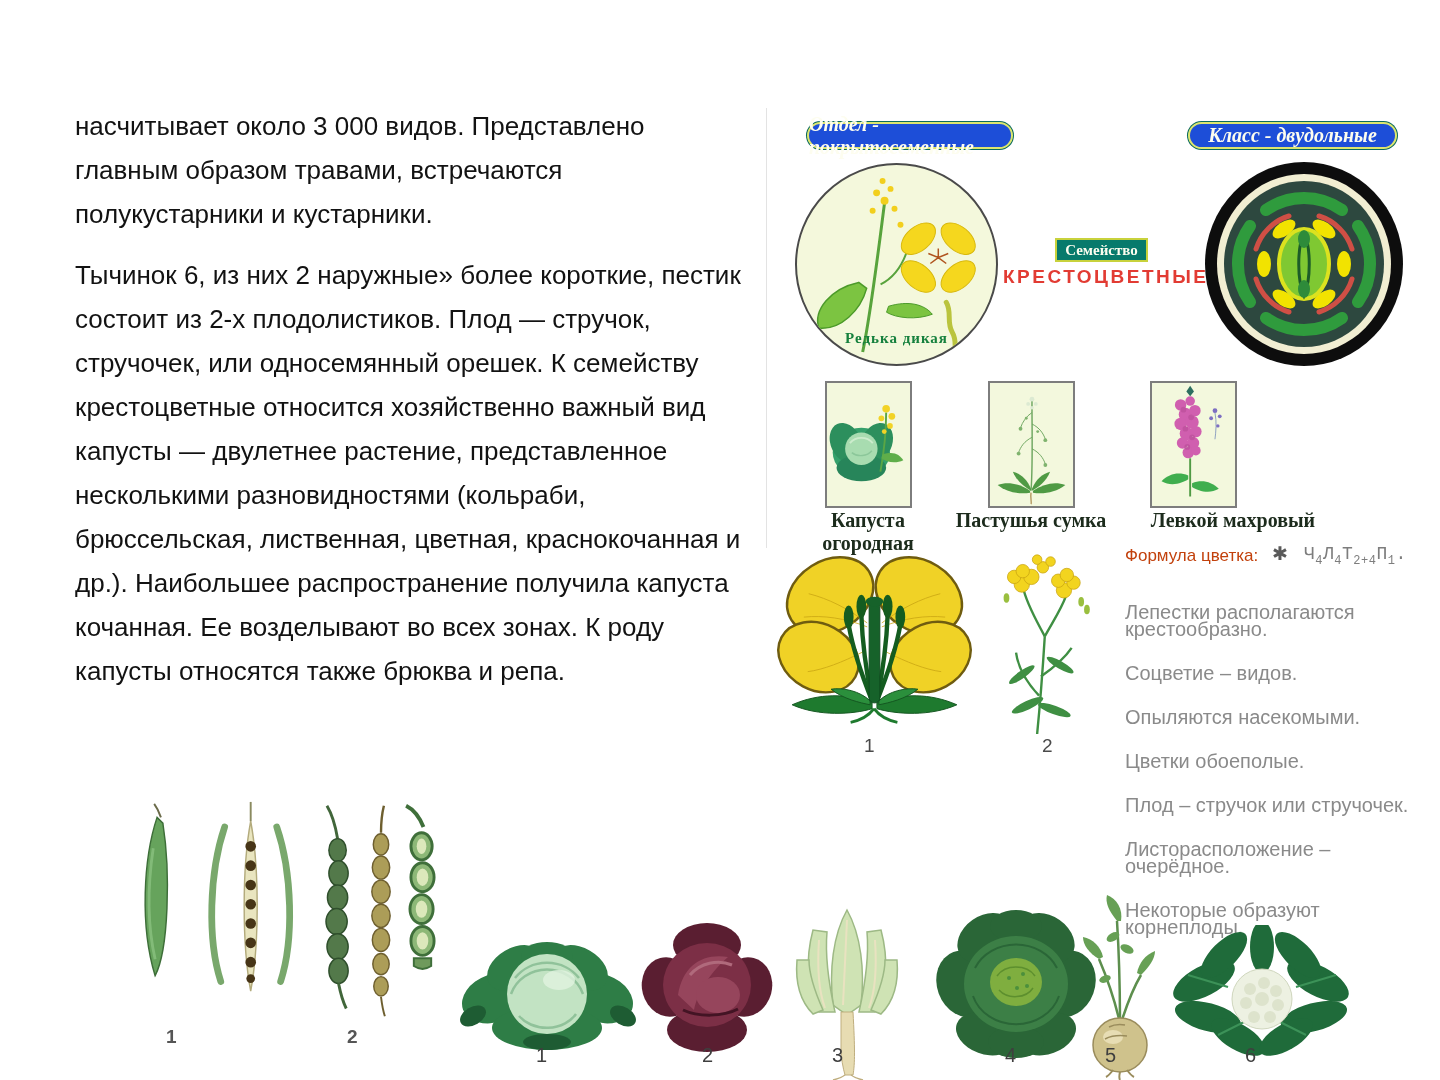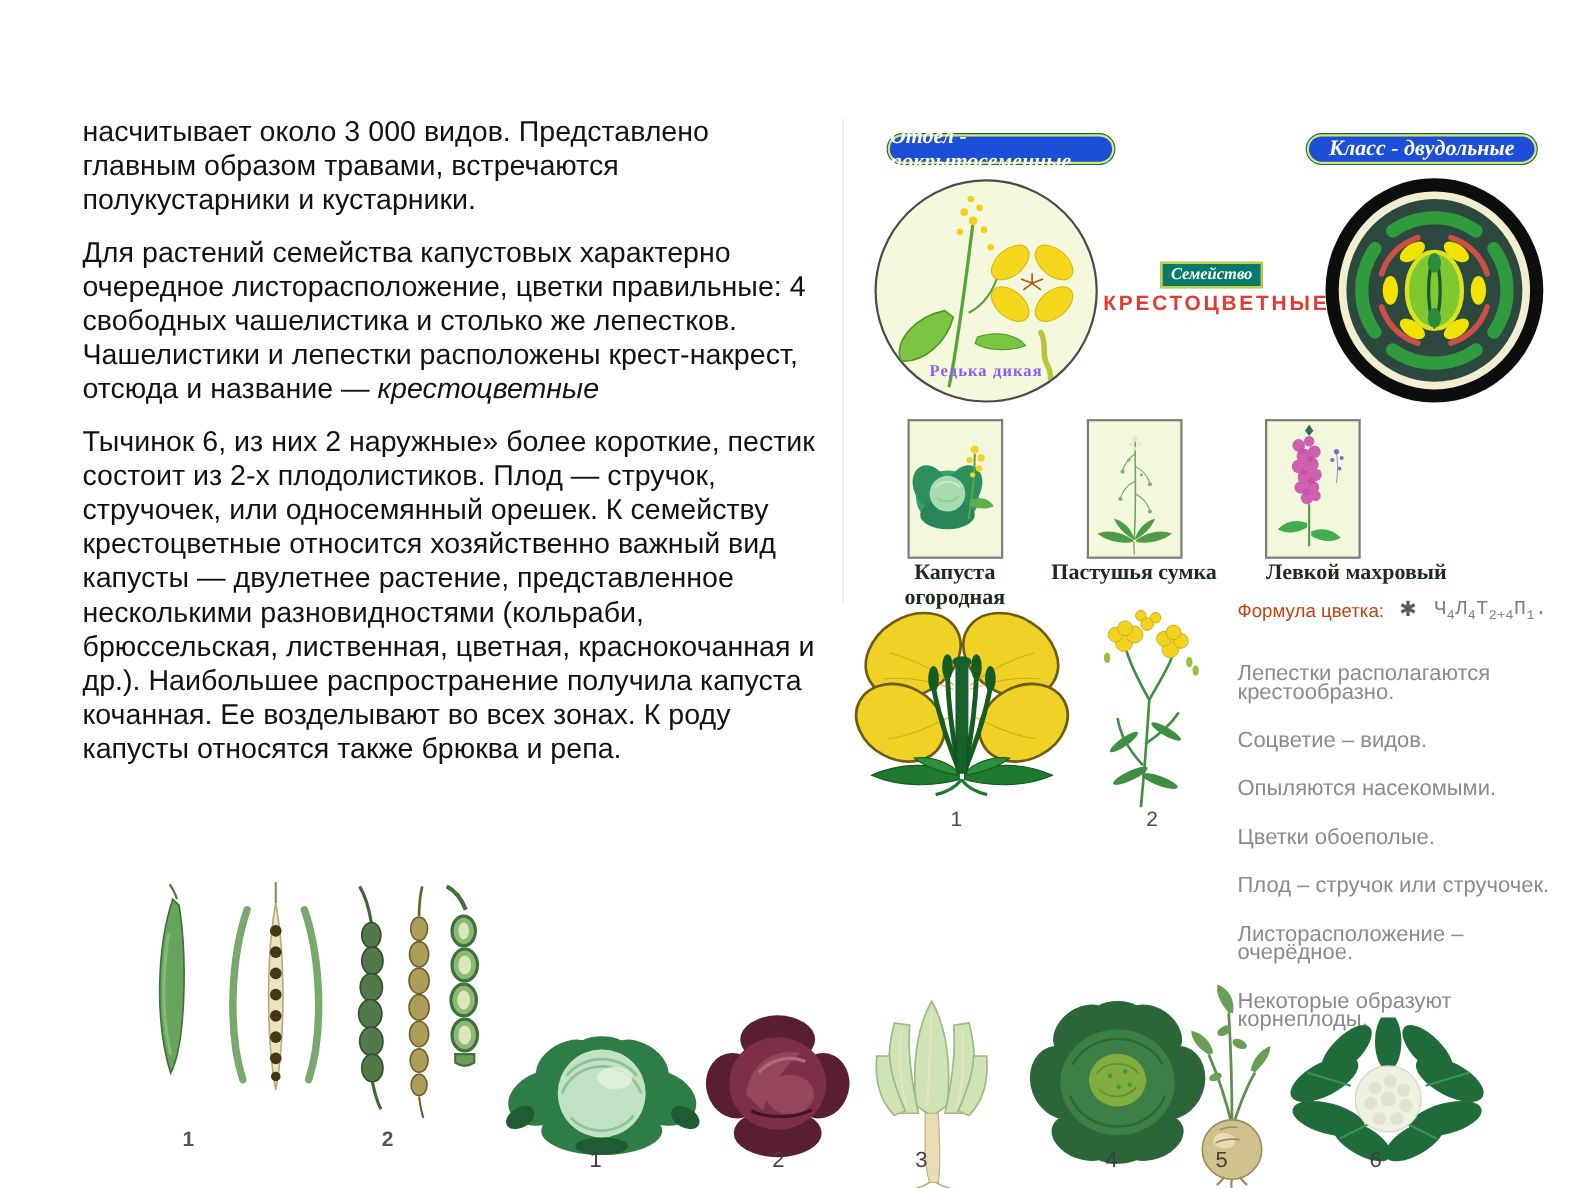--- a/index.html
+++ b/index.html
@@ -1,41 +1,41 @@
 <!DOCTYPE html>
 <html><head>
 <meta charset="utf-8">
 <style>
   html,body{margin:0;padding:0;background:#ffffff;}
   .page{position:relative;width:1440px;height:1080px;background:#ffffff;overflow:hidden;
         font-family:"Liberation Sans",sans-serif;color:#111;}
   
   .title{position:absolute;left:85px;top:30px;font-weight:bold;font-size:20px;line-height:26px;color:#0d0d0d;}
   
-  .article{position:absolute;left:75px;top:104px;width:668px;font-size:26px;line-height:31px;color:#121212;}
+  .article{position:absolute;left:75px;top:104px;width:668px;font-size:26px;line-height:44px;color:#121212;}
   .article p{margin:0 0 17px 0;}
   .article em{font-style:italic;}
   
   .divider{position:absolute;left:766px;top:108px;width:1px;height:440px;background:#e3e3e3;}
   
   .badge{position:absolute;height:23px;background:#1d4ed8;border:2px solid #dce56f;border-radius:15px;
          box-shadow:0 0 0 1px #0a6a5e;display:flex;align-items:center;justify-content:center;
          font-family:"Liberation Serif",serif;font-style:italic;font-weight:bold;font-size:20px;color:#fdfdef;}
   .badge-otdel{left:807px;top:122px;width:202px;}
   .badge-klass{left:1188px;top:122px;width:205px;}
   .badge-sem{position:absolute;left:1055px;top:238px;width:89px;height:20px;background:#077a6c;
          border:2px solid #c8d23c;display:flex;align-items:center;justify-content:center;
-         font-family:"Liberation Serif",serif;font-style:italic;font-weight:bold;font-size:15px;color:#fdfdef;}
+         font-family:"Liberation Serif",serif;font-weight:bold;font-size:15px;color:#fdfdef;}
   .family-name{position:absolute;left:1003px;top:266px;width:196px;text-align:center;
          font-weight:bold;font-size:19px;letter-spacing:2.5px;color:#e23b33;}
   
   .radish-circle{position:absolute;left:795px;top:163px;width:199px;height:199px;border-radius:50%;
          background:#f4f8dc;border:2px solid #4a4a4a;overflow:hidden;}
   .radish-caption{position:absolute;left:795px;top:330px;width:203px;text-align:center;
-         font-family:"Liberation Serif",serif;font-weight:bold;font-size:15px;color:#8b5cf6;letter-spacing:1px;}
+         font-family:"Liberation Serif",serif;font-weight:bold;font-size:15px;color:#15803d;letter-spacing:1px;}
   
   .diagram{position:absolute;left:1203px;top:160px;width:202px;height:208px;}
   
   .frame{position:absolute;top:381px;width:83px;height:123px;background:#f3f8dd;border:2px solid #7d7d7d;}
   .frame1{left:825px;} .frame2{left:988px;} .frame3{left:1150px;}
   .spec-caption{position:absolute;top:509px;width:170px;text-align:center;
          font-family:"Liberation Serif",serif;font-weight:bold;font-size:20px;color:#1c2b1c;}
   .cap1{left:783px;} .cap2{left:946px;} .cap3{left:1148px;}
   
   .formula-label{position:absolute;left:1125px;top:546px;font-size:17px;color:#c2410c;}
@@ -58,21 +58,20 @@
   svg{display:block;}
 </style>
 </head>
 <body>
 
 <div class="page">
 
 
   <div class="article">
     <p>насчитывает около 3 000 видов. Представлено главным образом травами, встречаются полукустарники и кустарники.</p>
-    <p><span>Для растений семейства капустовых характерно очередное листорасположение, цветки правильные: 4 свободных чашелистика и столько же лепестков. Чашелистики и лепестки расположены крест-накрест, отсюда и название —</span> <em>крестоцветные</em></p>
     <p>Тычинок 6, из них 2 наружные» более короткие, пестик состоит из 2-х плодолистиков. Плод — стручок, стручочек, или односемянный орешек. К семейству крестоцветные относится хозяйственно важный вид капусты — двулетнее растение, представленное несколькими разновидностями (кольраби, брюссельская, лиственная, цветная, краснокочанная и др.). Наибольшее распространение получила капуста кочанная. Ее возделывают во всех зонах. К роду капусты относятся также брюква и репа.</p>
   </div>
 
   <div class="divider"></div>
 
   <div class="badge badge-otdel">Отдел - покрытосеменные</div>
   <div class="badge badge-klass">Класс - двудольные</div>
   <div class="badge-sem">Семейство</div>
   <div class="family-name">КРЕСТОЦВЕТНЫЕ</div>
 

